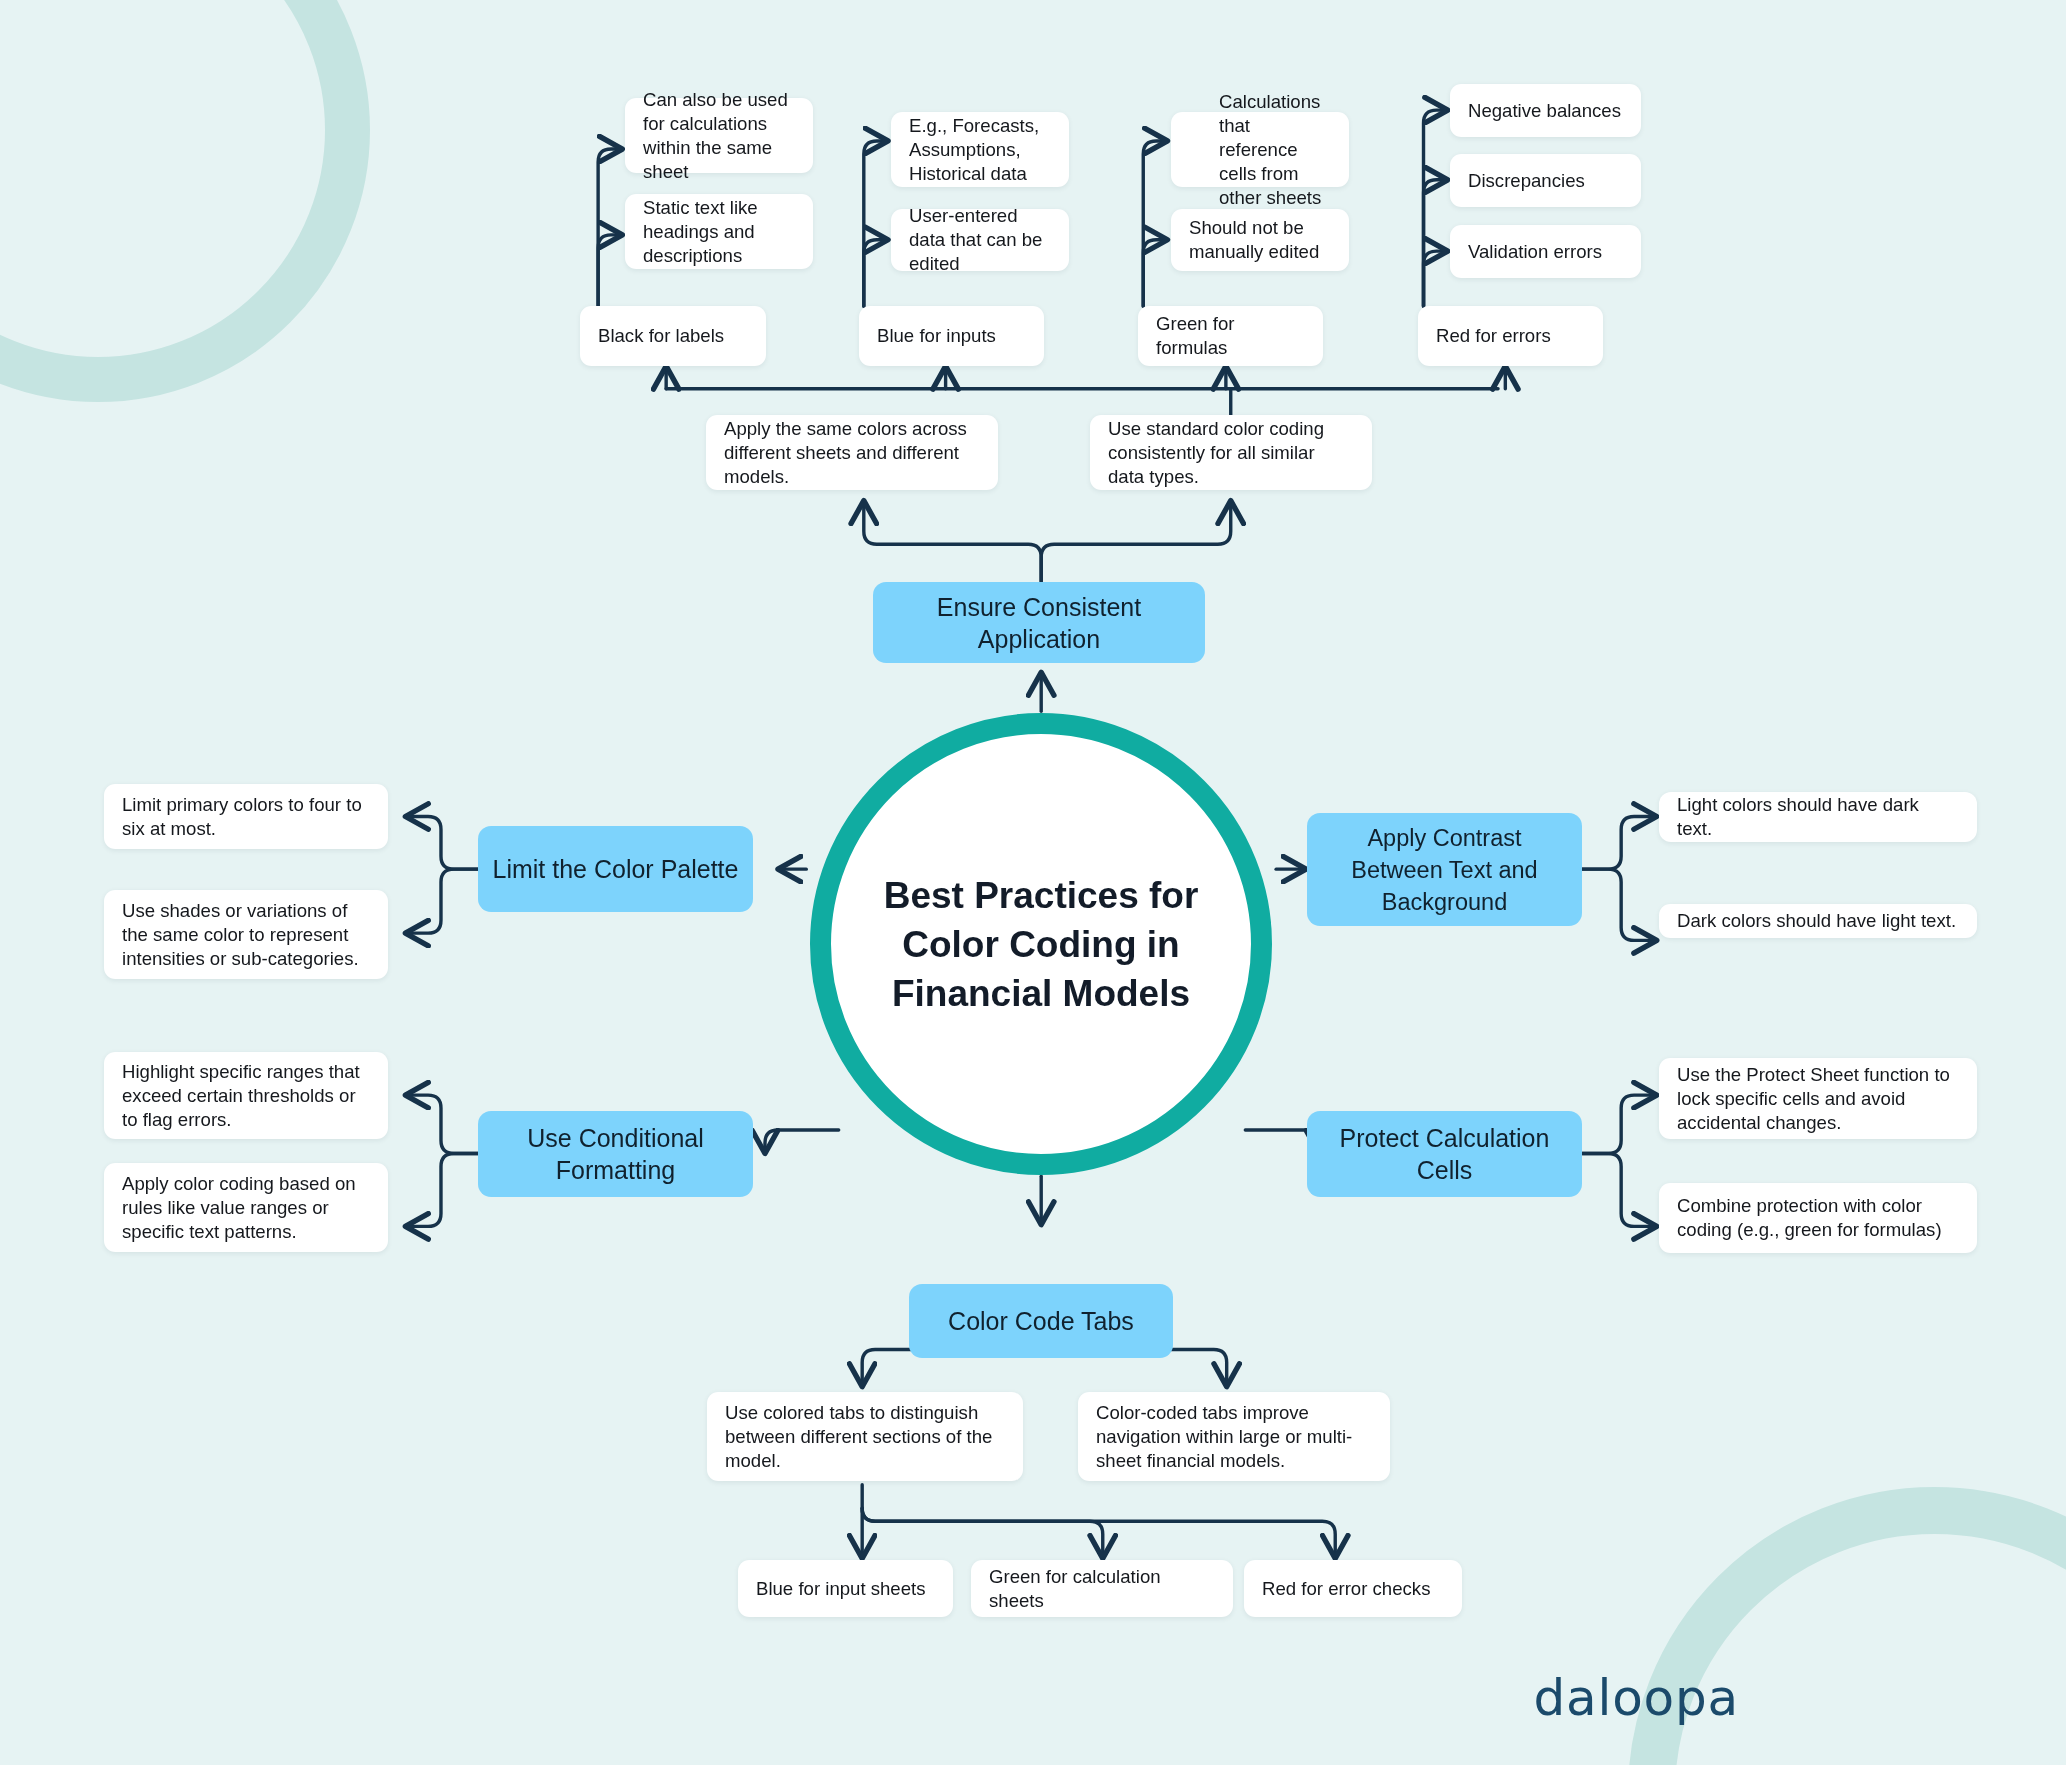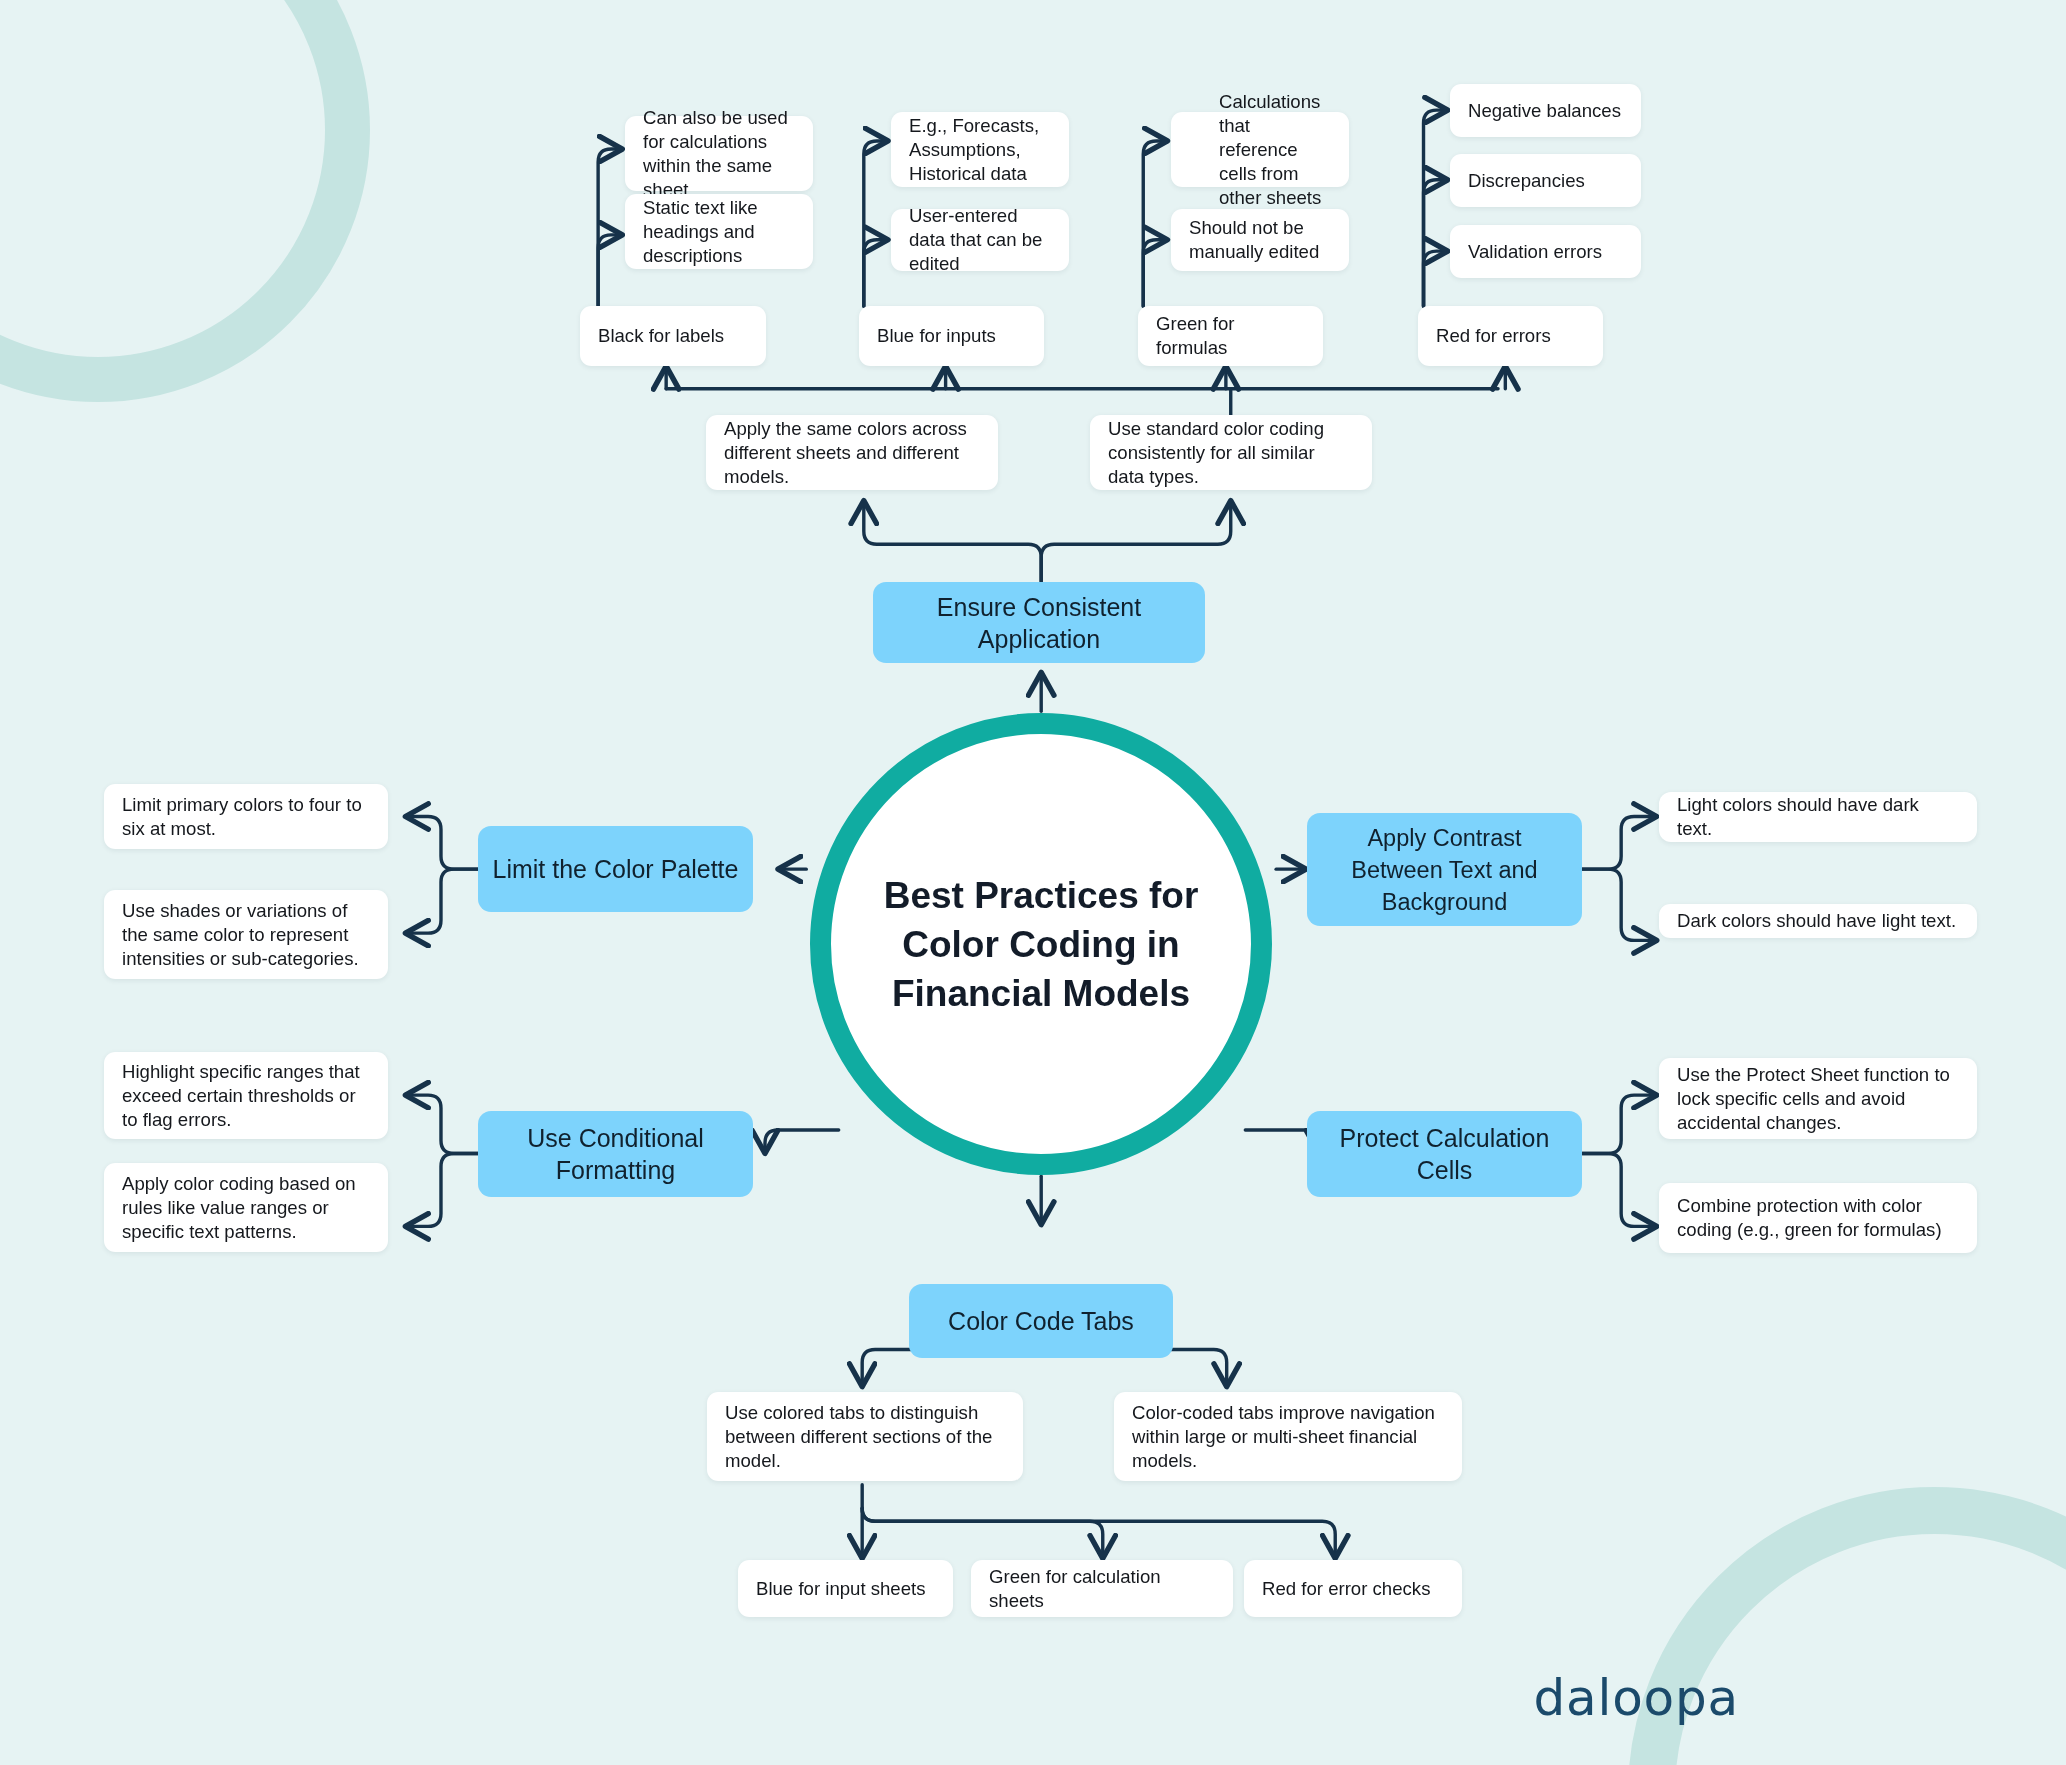--- a/index.html
+++ b/index.html
@@ -142,21 +142,21 @@
   <div class="node leaf single" style="left:859px;top:306px;width:185px;height:60px;">
     <span>Blue for inputs</span>
   </div>
   <div class="node leaf single" style="left:1138px;top:306px;width:185px;height:60px;">
     <span>Green for formulas</span>
   </div>
   <div class="node leaf single" style="left:1418px;top:306px;width:185px;height:60px;">
     <span>Red for errors</span>
   </div>
 
-  <div class="node leaf" style="left:625px;top:116px;width:188px;height:75px;">
+  <div class="node leaf" style="left:625px;top:98px;width:188px;height:75px;">
     <span>Can also be used for calculations within the same sheet</span>
   </div>
   <div class="node leaf" style="left:625px;top:194px;width:188px;height:75px;">
     <span>Static text like headings and descriptions</span>
   </div>
 
   <div class="node leaf" style="left:891px;top:112px;width:178px;height:75px;">
     <span>E.g., Forecasts, Assumptions, Historical data</span>
   </div>
   <div class="node leaf" style="left:891px;top:209px;width:178px;height:62px;">
@@ -233,21 +233,21 @@
   <div class="node leaf" style="left:1659px;top:1183px;width:318px;height:70px;">
     <span>Combine protection with color coding (e.g., green for formulas)</span>
   </div>
 
   <div class="node branch" style="left:909px;top:1284px;width:264px;height:74px;">
     <span>Color Code Tabs</span>
   </div>
   <div class="node leaf" style="left:707px;top:1392px;width:316px;height:89px;">
     <span>Use colored tabs to distinguish between different sections of the model.</span>
   </div>
-  <div class="node leaf" style="left:1078px;top:1392px;width:348px;height:89px;margin-left:36px;">
+  <div class="node leaf" style="left:1078px;top:1392px;width:312px;height:89px;">
     <span>Color-coded tabs improve navigation within large or multi-sheet financial models.</span>
   </div>
 
   <div class="node leaf single" style="left:738px;top:1560px;width:215px;height:57px;">
     <span>Blue for input sheets</span>
   </div>
   <div class="node leaf single" style="left:971px;top:1560px;width:262px;height:57px;">
     <span>Green for calculation sheets</span>
   </div>
   <div class="node leaf single" style="left:1244px;top:1560px;width:218px;height:57px;">

